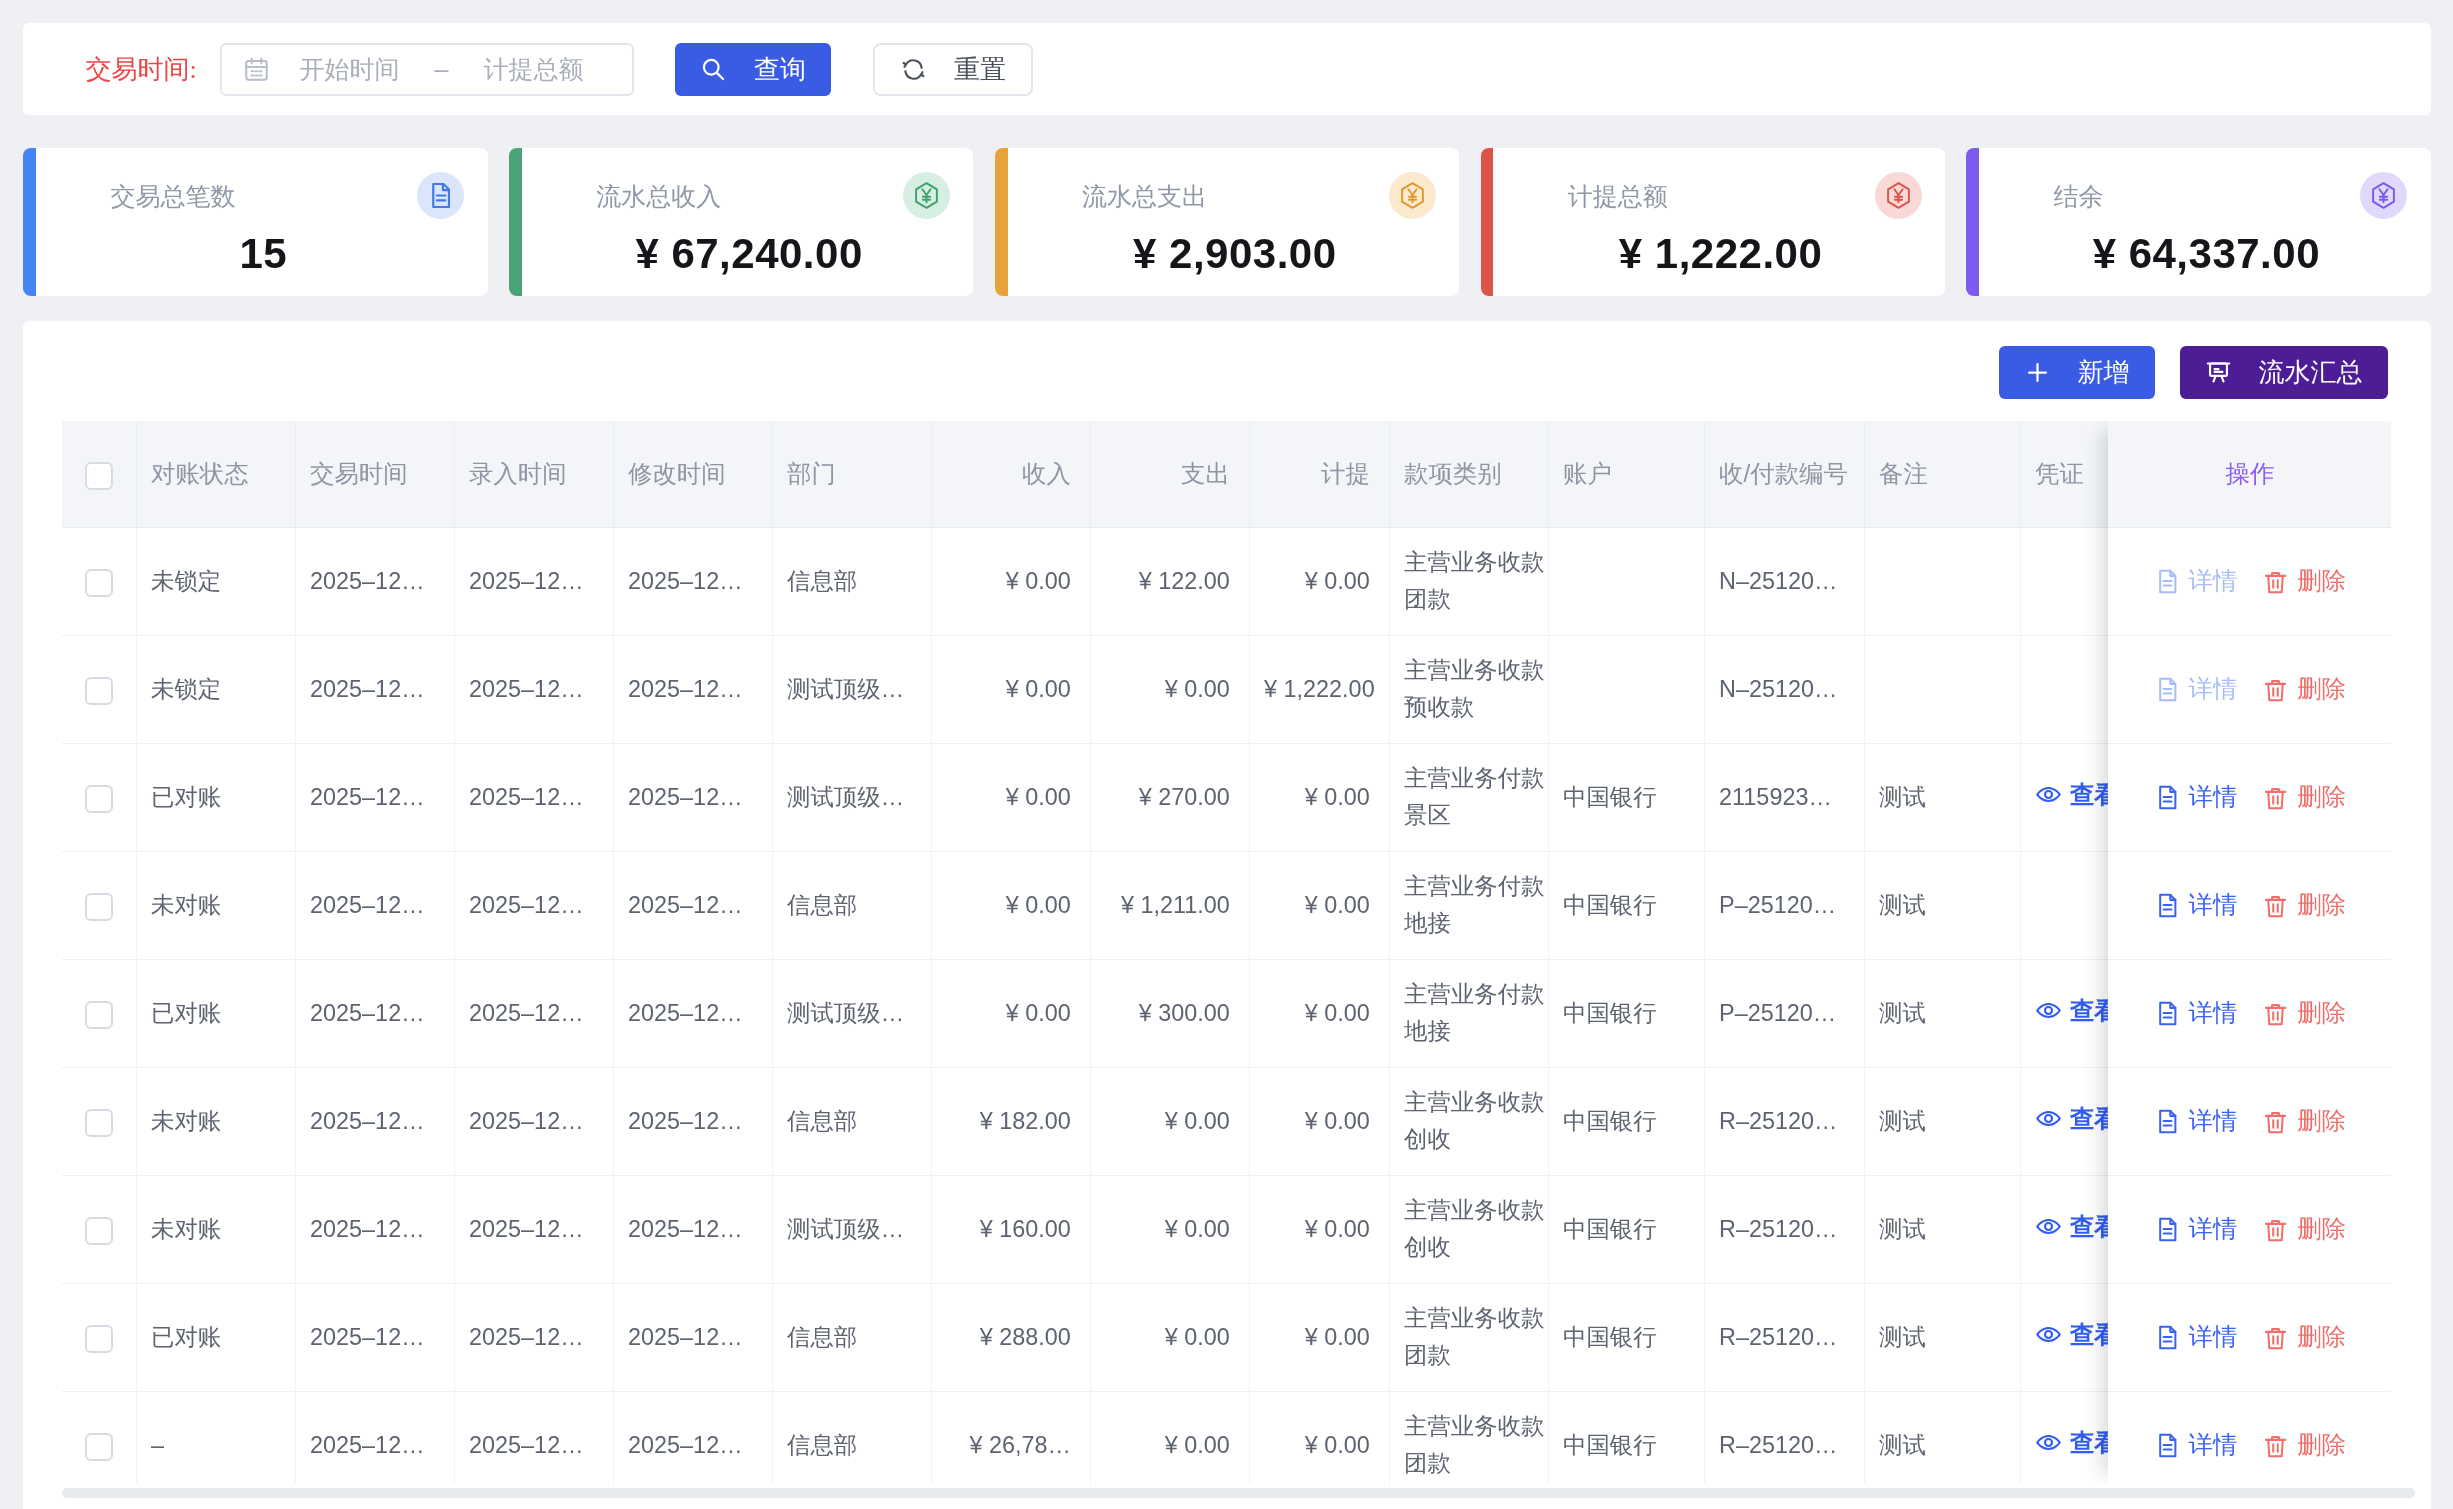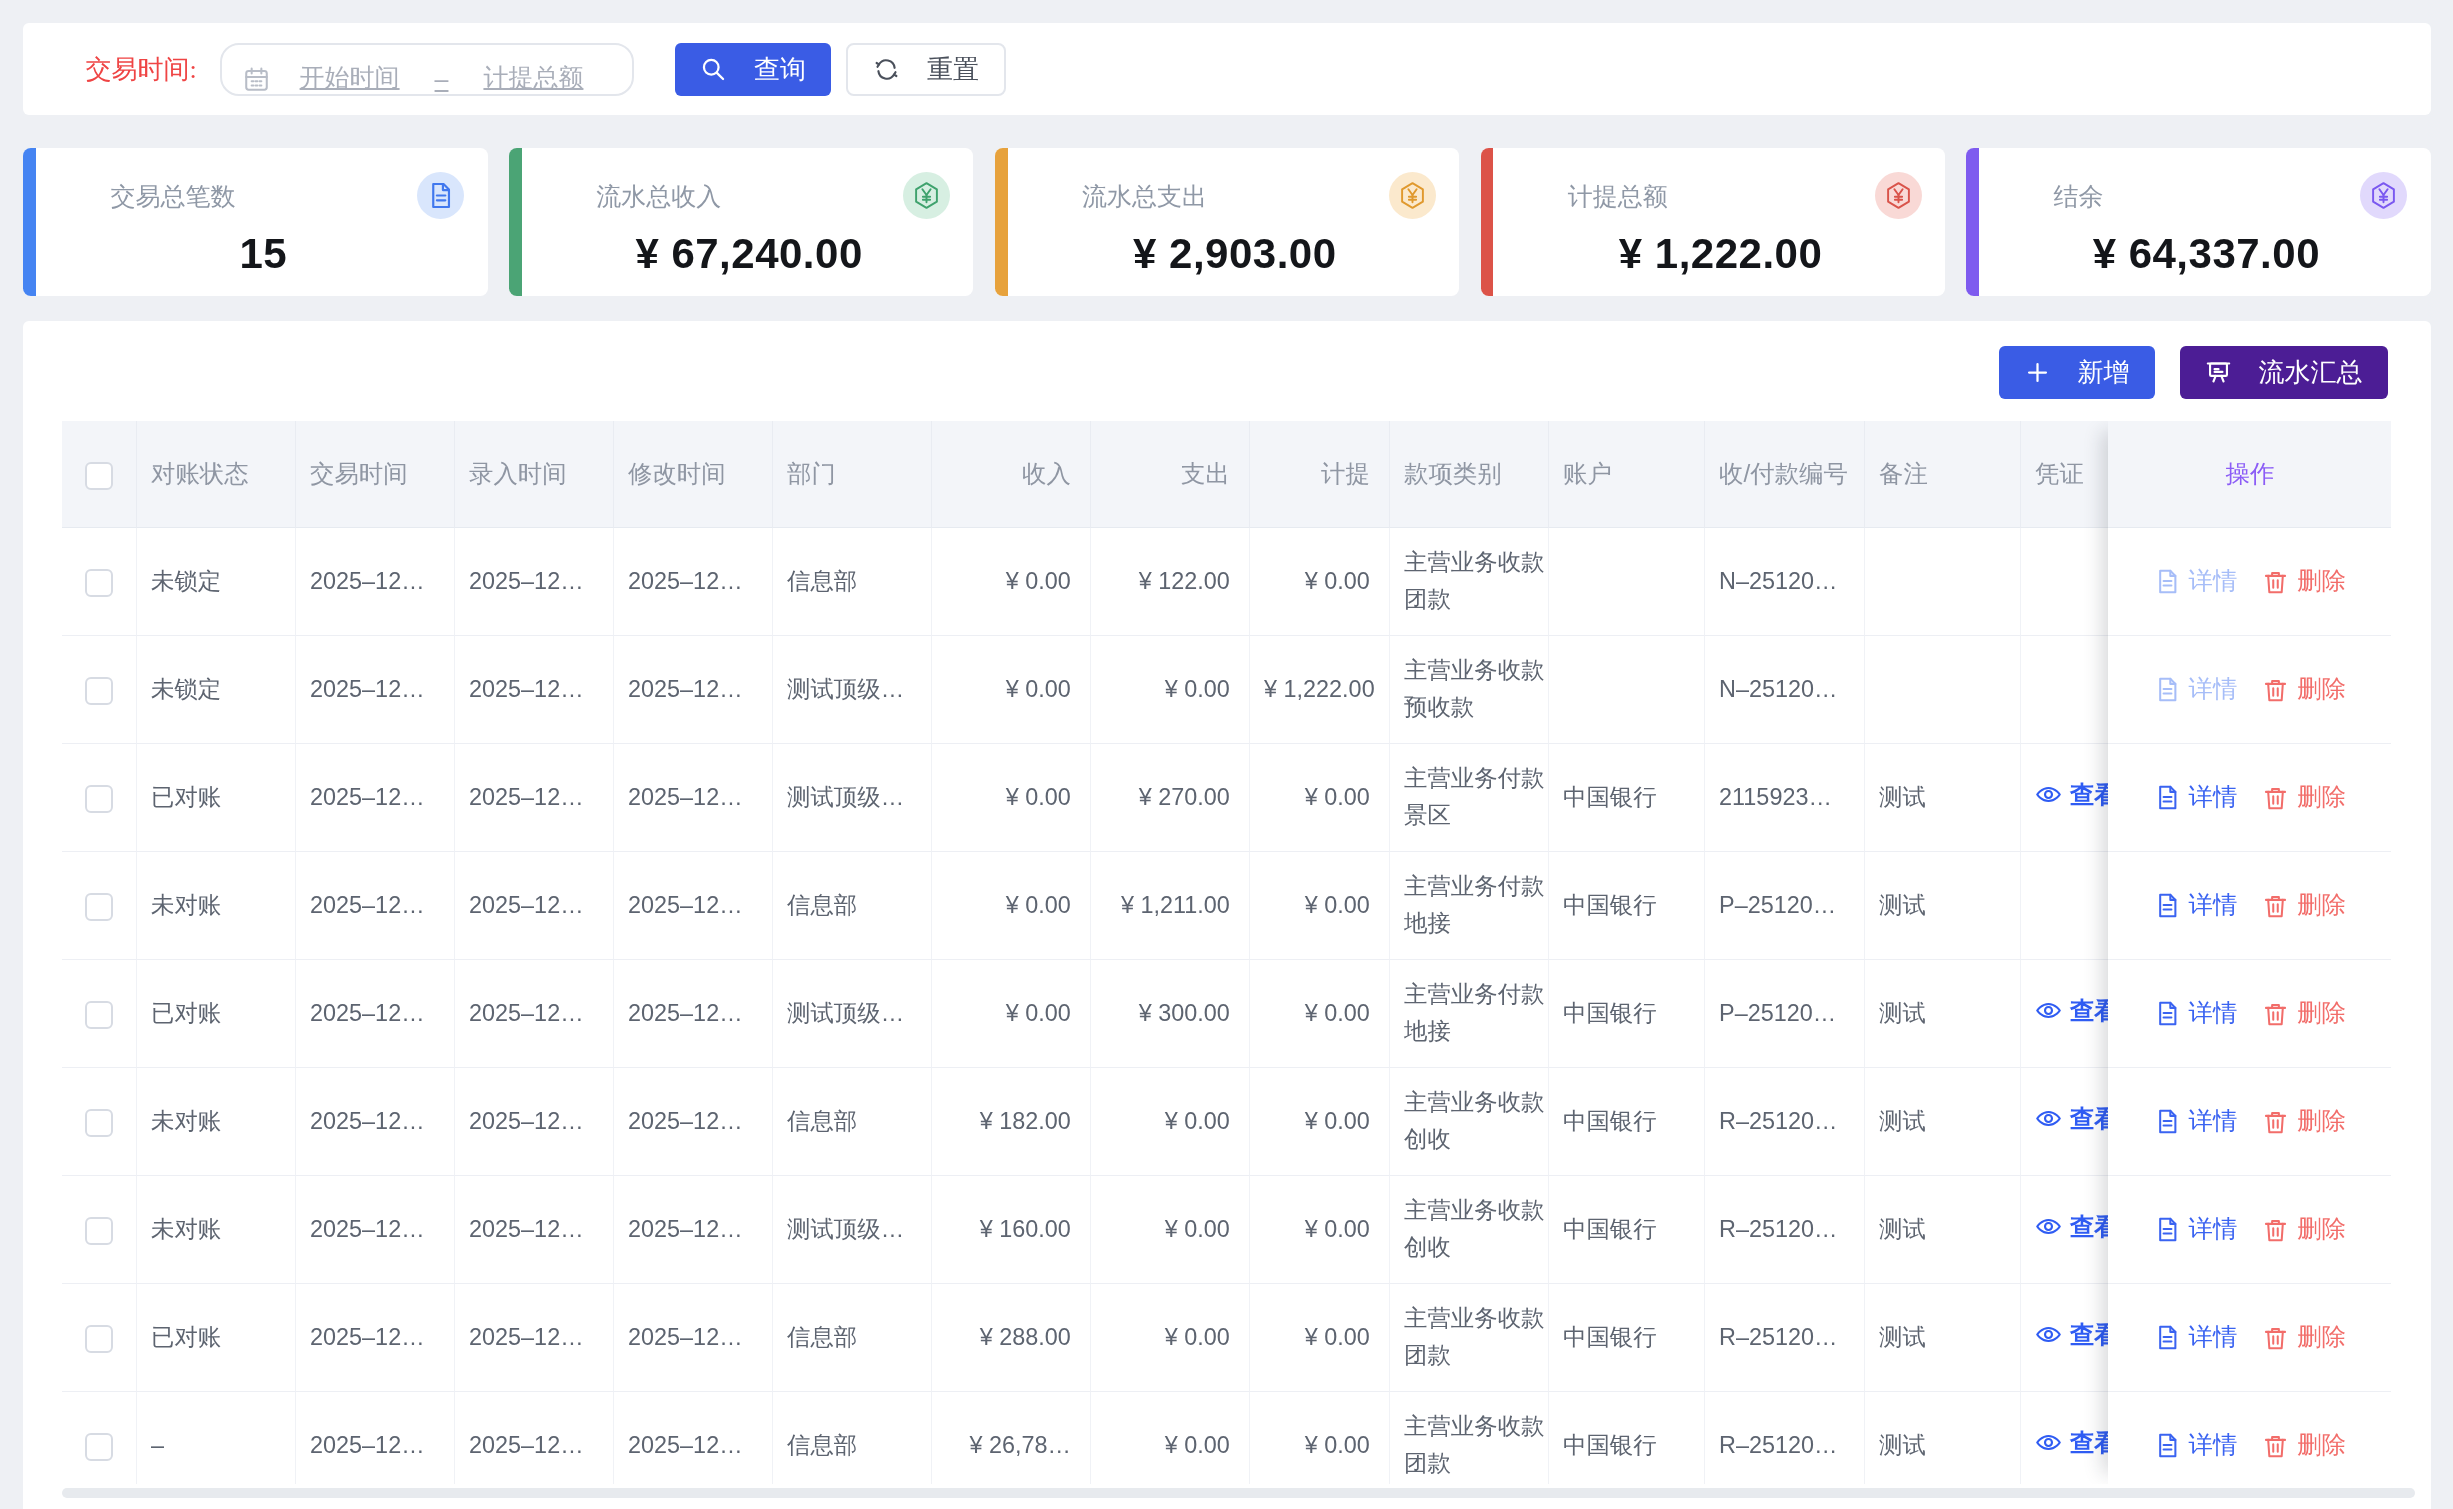--- a/index.html
+++ b/index.html
@@ -10,38 +10,38 @@
     font-family: "Liberation Sans", "DejaVu Sans", sans-serif;
     color: #5d6470;
   }
   
   .filter-bar {
     margin: 23.4px 23.4px 0; height: 92px; background: #fff; border-radius: 5.9px;
     display: flex; align-items: center; padding-left: 62px;
   }
   .filter-label { font-size: 26px; color: #ef4444; margin-right: 23.4px; font-family: Liberation Serif, serif; }
   .date-range {
-    width: 414px; height: 53px; border: 2px solid #e3e6ec; border-radius: 19px;
-    display: flex; align-items: flex-end; padding: 0 19.5px; background: #fff;
-    color: #a9aeb9; font-size: 25px; cursor: pointer; text-decoration: underline;
+    width: 414px; height: 53px; border: 2px solid #e3e6ec; border-radius: 6px;
+    display: flex; align-items: center; padding: 0 19.5px; background: #fff;
+    color: #a9aeb9; font-size: 25px; cursor: pointer;
   }
   .date-range svg { width: 29px; height: 29px; flex: 0 0 auto; }
   .date-range .ph { flex: 1; text-align: center; }
   .date-range .sep { padding: 0 5.9px; }
   .btn {
     display: inline-flex; align-items: center; justify-content: center; gap: 27px;
     height: 53px; border-radius: 5.9px; font-size: 26px; border: none; cursor: pointer;
     padding: 0 25px; background: #fff; font-family: inherit;
   }
   .btn svg { width: 27px; height: 27px; }
   .btn.primary { background: #3a5ce5; color: #fff; }
   .btn.plain { border: 2px solid #e3e6ec; color: #4a505b; border-radius: 7.8px; }
   .btn.success { background: #4c1d95; color: #fff; }
   .search-btn { margin-left: 41px; }
-  .reset-btn { margin-left: 15px; font-family: Liberation Mono, monospace; }
+  .reset-btn { margin-left: 42px; font-family: Liberation Mono, monospace; }
   
   .stats-row { display: flex; gap: 21.5px; margin: 33px 23.4px 0; }
   .stat-card {
     flex: 1; height: 148px; background: #fff; border-radius: 7.8px;
     position: relative; padding: 23.4px 23.4px 0 39px; overflow: hidden;
   }
   .stat-stripe { position: absolute; left: 0; top: 0; bottom: 0; width: 12.7px; }
   .stat-head { display: flex; justify-content: space-between; align-items: flex-start; }
   .stat-label { font-size: 25px; color: #8f98a6; padding-top: 7.8px; margin-left: 48px; }
   .stat-icon {

